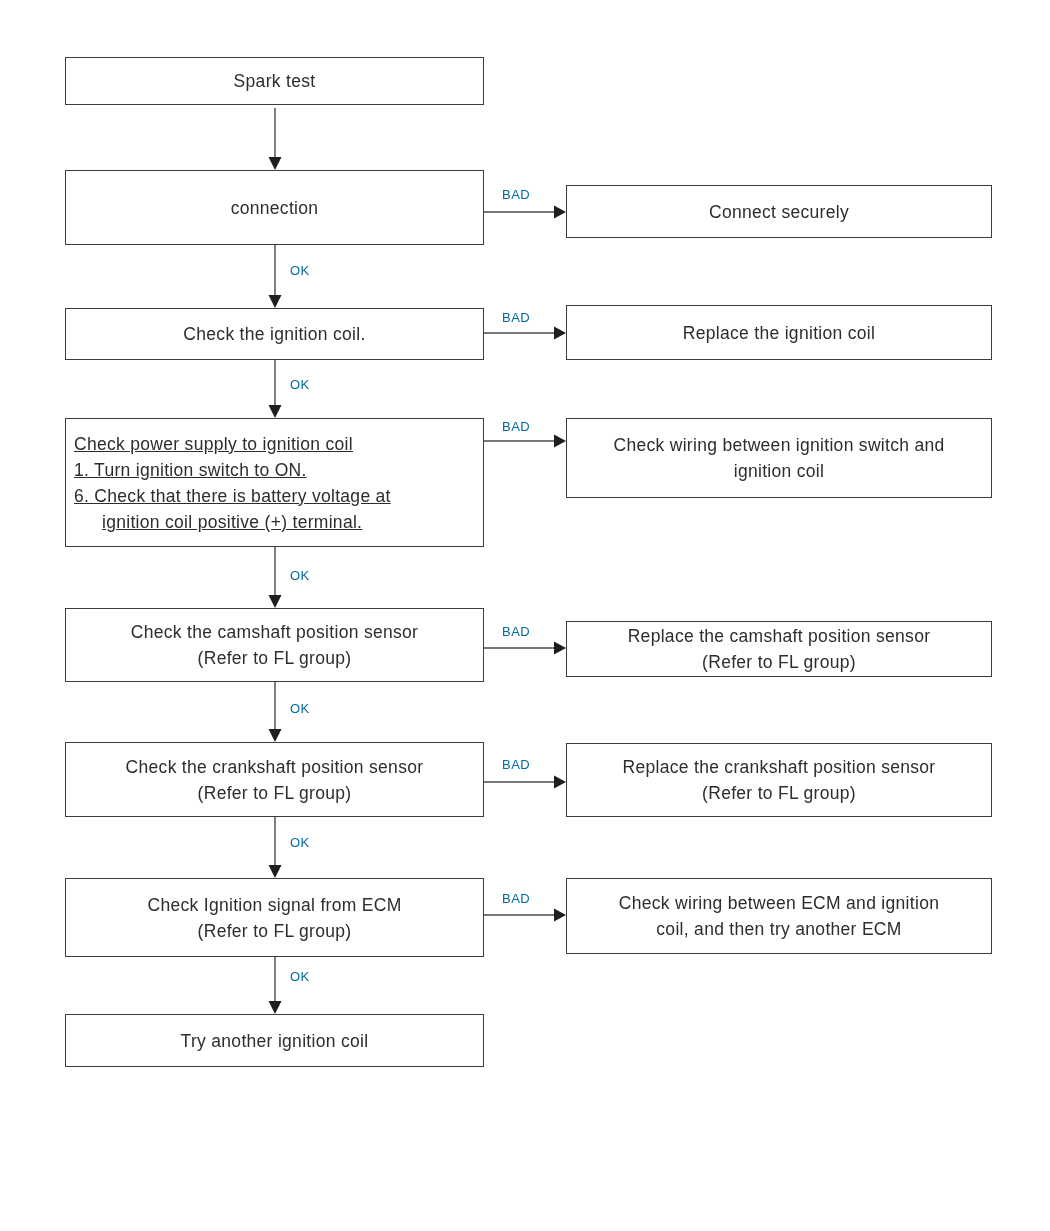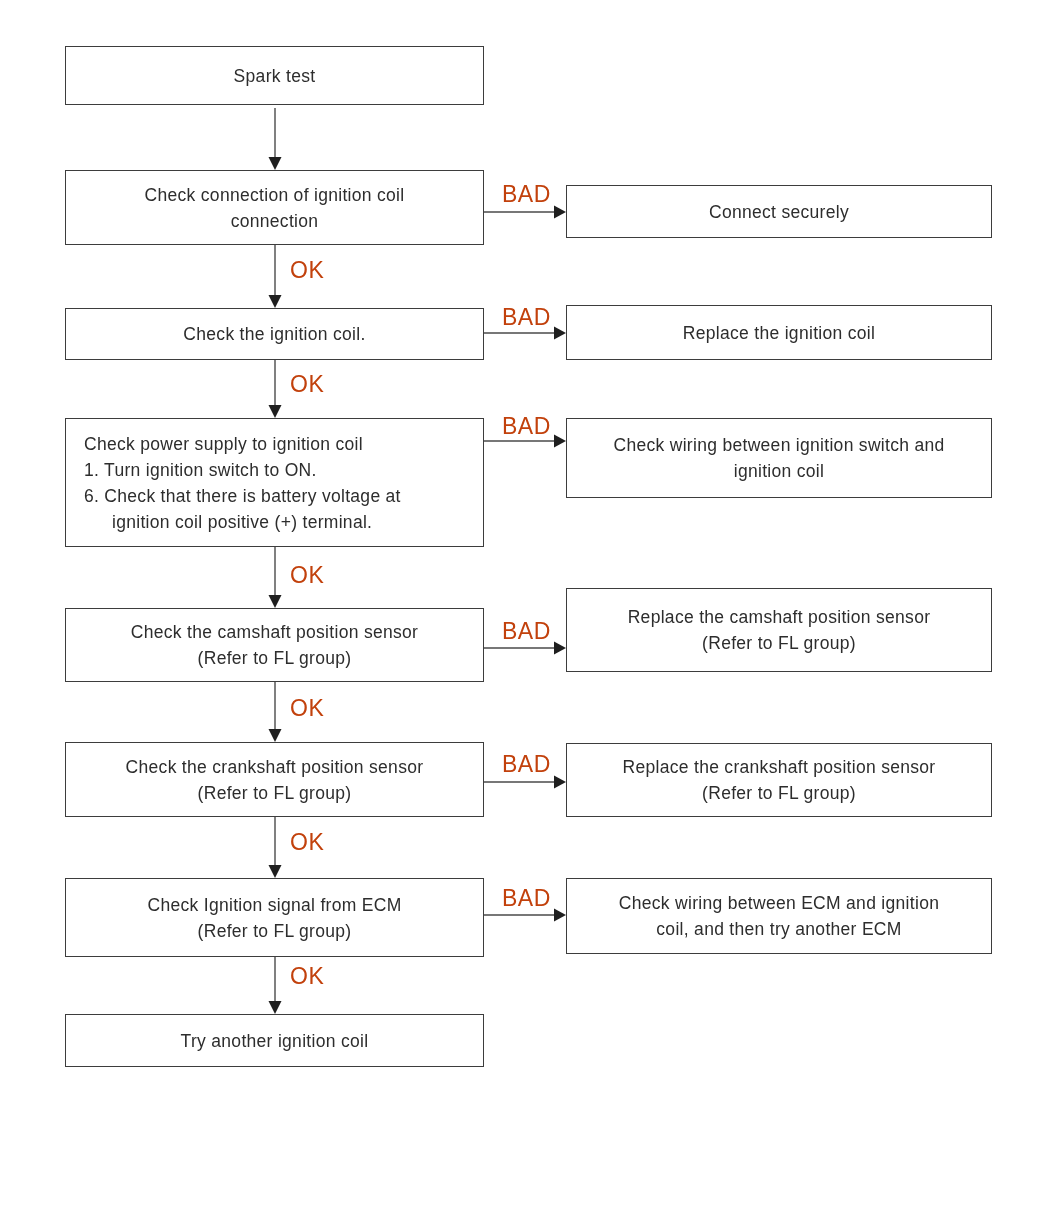--- a/index.html
+++ b/index.html
@@ -29,30 +29,31 @@
     font-size: 17.5px;
     line-height: 26px;
     letter-spacing: 0.3px;
     color: #2d2d2d;
   }
   .left-col  { left: 65px;  width: 419px; }
   .right-col { left: 566px; width: 426px; }
   .align-left {
     align-items: flex-start;
     text-align: left;
-    padding-left: 18px;
+    padding-left: 8px;
     padding-right: 8px;
+    text-decoration: underline;
   }
   .align-left .indent { margin-left: 28px; }
   .lbl {
     position: absolute;
-    font-size: 23px;
+    font-size: 13px;
     line-height: 21px;
     letter-spacing: 0.5px;
-    color: #c2410c;
+    color: #0369a1;
     white-space: nowrap;
   }
   svg.arrows {
     position: absolute;
     left: 0; top: 0;
     width: 1050px; height: 1231px;
     pointer-events: none;
   }
   svg.arrows line { stroke: #4a4a4a; stroke-width: 1.4; }
   svg.arrows polygon { fill: #1f1f1f; }
@@ -112,26 +113,25 @@
     <g>
       <line x1="484" y1="782" x2="555" y2="782"></line>
         <polygon points="554,775.5 554,788.5 566,782"></polygon>
     </g>
     <g>
       <line x1="484" y1="915" x2="555" y2="915"></line>
         <polygon points="554,908.5 554,921.5 566,915"></polygon>
     </g>
   </svg>
 
-  <div class="box left-col" style="top:46px;height:59px">
+  <div class="box left-col" style="top:57px;height:48px">
     <div>Spark test</div>
   </div>
 
   <div class="box left-col" style="top:170px;height:75px">
-    <div>Check connection of ignition coil</div>
     <div>connection</div>
   </div>
 
   <div class="box left-col" style="top:308px;height:52px">
     <div>Check the ignition coil.</div>
   </div>
 
   <div class="box left-col align-left" style="top:418px;height:129px">
     <div>Check power supply to ignition coil</div>
     <div>1. Turn ignition switch to ON.</div>
@@ -164,21 +164,21 @@
 
   <div class="box right-col" style="top:305px;height:55px">
     <div>Replace the ignition coil</div>
   </div>
 
   <div class="box right-col" style="top:418px;height:80px">
     <div>Check wiring between ignition switch and</div>
     <div>ignition coil</div>
   </div>
 
-  <div class="box right-col" style="top:588px;height:84px">
+  <div class="box right-col" style="top:621px;height:56px">
     <div>Replace the camshaft position sensor</div>
     <div>(Refer to FL group)</div>
   </div>
 
   <div class="box right-col" style="top:743px;height:74px">
     <div>Replace the crankshaft position sensor</div>
     <div>(Refer to FL group)</div>
   </div>
 
   <div class="box right-col" style="top:878px;height:76px">

